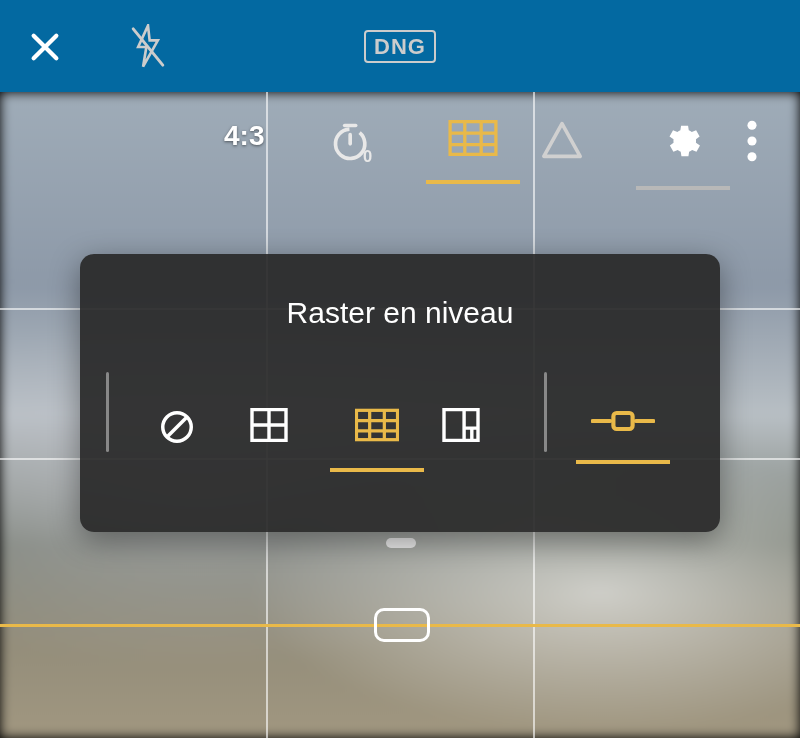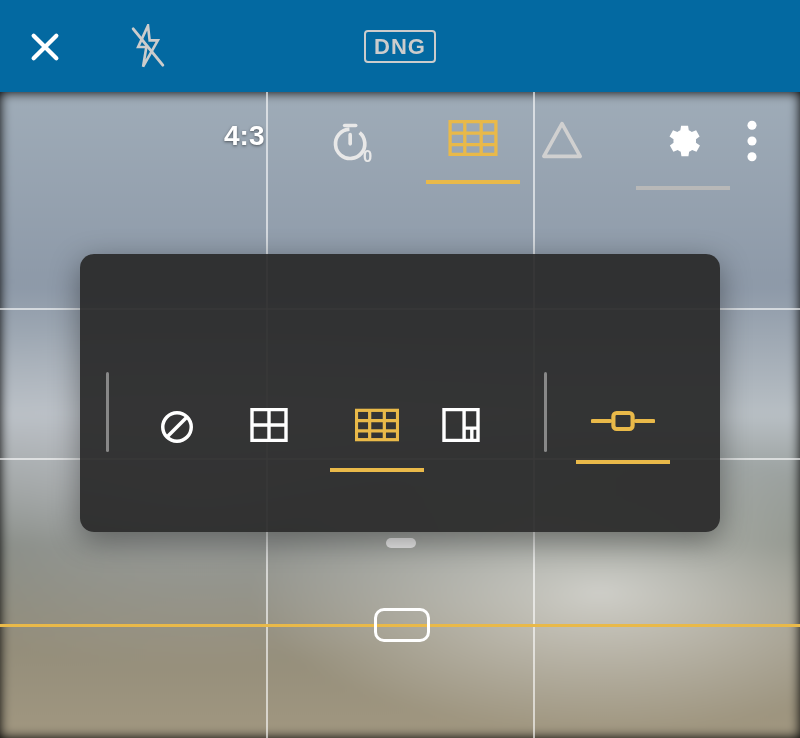--- a/index.html
+++ b/index.html
@@ -130,20 +130,21 @@
   <div class="tool" style="left:746px">
     <svg width="12" height="42" viewBox="0 0 6 24">
       <circle cx="3" cy="3" r="2.6" fill="#fff"></circle>
       <circle cx="3" cy="12" r="2.6" fill="#fff"></circle>
       <circle cx="3" cy="21" r="2.6" fill="#fff"></circle>
     </svg>
   </div>
 </div>
 
 <div class="panel">
+  <div class="panel-title">Raster en niveau</div>
   <div class="vdiv left"></div>
   <div class="vdiv right"></div>
   <div class="panel-row">
 
     <div class="popt" style="left:78px">
       <svg width="38" height="38" viewBox="0 0 24 24">
         <circle cx="12" cy="12" r="9" fill="none" stroke="#fff" stroke-width="2.2"></circle>
         <path d="M6 18 L18 6" stroke="#fff" stroke-width="2.2"></path>
       </svg>
     </div>

